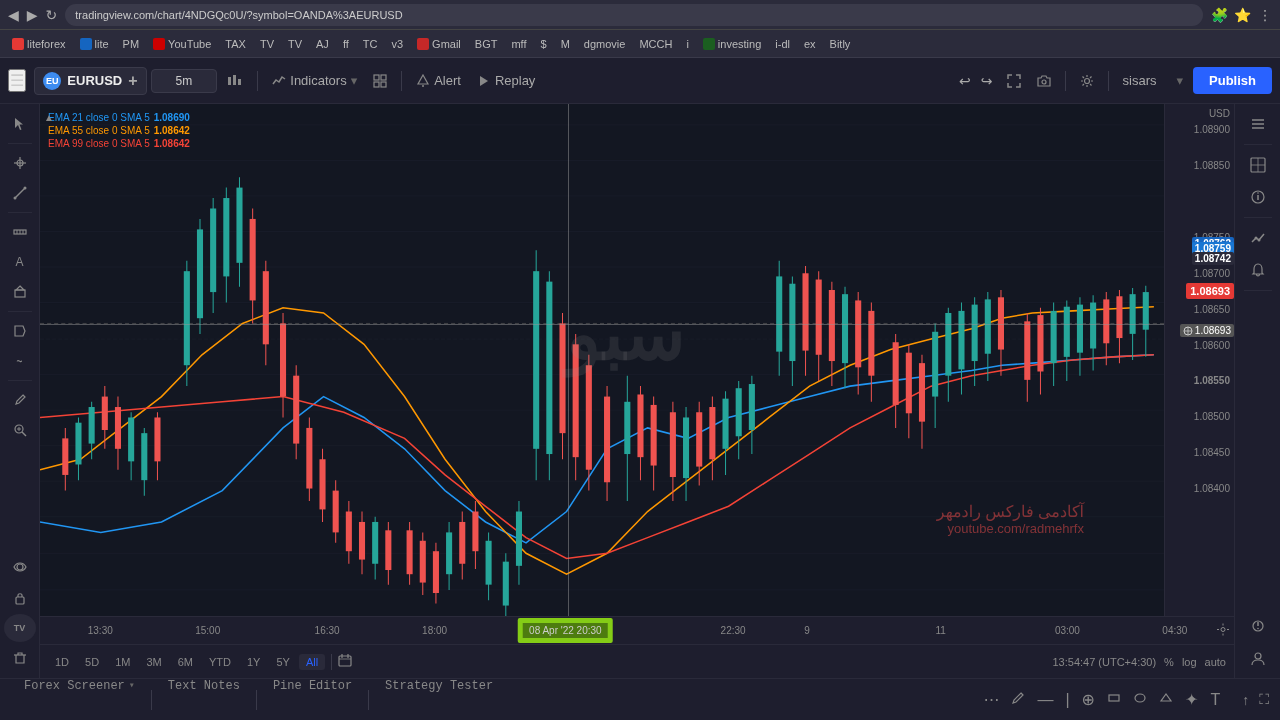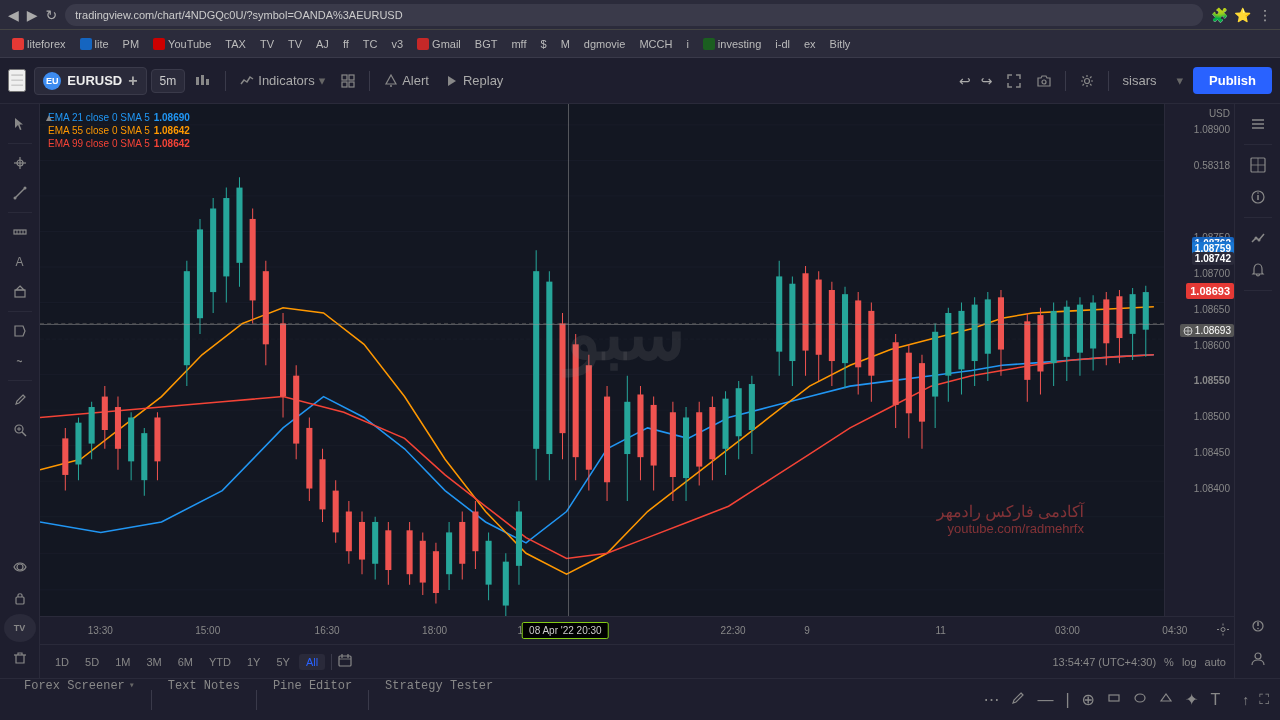--- a/index.html
+++ b/index.html
@@ -78,21 +78,21 @@
       cursor: pointer;
       color: #eee;
       font-weight: bold;
       font-size: 13px;
     }
     .symbol-logo { width: 18px; height: 18px; background: #3d8cf0; border-radius: 50%; display: flex; align-items: center; justify-content: center; font-size: 9px; color: white; font-weight: bold; }
     .tf-btn {
       background: #2a2a3a;
       border: 1px solid #3a3a4a;
       border-radius: 4px;
-      padding: 4px 8px;
+      padding: 4px 24px;
       cursor: pointer;
       color: #ccc;
       font-size: 12px;
     }
     .toolbar-sep { width: 1px; height: 20px; background: #3a3a4a; margin: 0 4px; }
     .toolbar-icon-btn { background: none; border: none; color: #aaa; cursor: pointer; padding: 4px 6px; border-radius: 4px; font-size: 13px; display: flex; align-items: center; gap: 4px; }
     .toolbar-spacer { flex: 1; }
     .publish-btn {
       background: #2962ff;
       color: white;
@@ -193,22 +193,22 @@
       height: 28px;
       background: #1e1e2e;
       border-top: 1px solid #2a2a3a;
       display: flex;
       align-items: center;
       padding: 0 8px;
       position: relative;
     }
     .time-label { font-size: 10px; color: #888; position: absolute; }
     .time-highlight {
-      background: #000000;
-      border: 1px solid #84cc16;
+      background: #4d7c0f;
+      border: 5px solid #84cc16;
       padding: 2px 6px;
       border-radius: 2px;
       font-size: 10px;
       color: #ccc;
     }
 
     
     .bottom-tf-bar {
       height: 34px;
       background: #1e1e2e;
@@ -801,21 +801,21 @@
             <div class="radmehr-line1">آکادمی فارکس رادمهر</div>
             <div class="radmehr-line2">youtube.com/radmehrfx</div>
           </div>
 
         </div>
 
         <div class="price-scale" style="position:relative; width:70px; height:100%;">
           <div style="position:absolute; top:4px; right:4px; font-size:10px; color:#888;">USD</div>
 
           <div class="price-label" style="top:4%;">1.08900</div>
-          <div class="price-label" style="top:11%;">0.58318</div>
+          <div class="price-label" style="top:11%;">1.08850</div>
           <div class="price-label" style="top:18%;margin-top:44px;">1.08800</div>
           <div class="price-label" style="top:25%;">1.08750</div>
           <div class="price-label" style="top:32%;">1.08700</div>
           <div class="price-label" style="top:39%;text-align:right;">1.08650</div>
           <div class="price-label" style="top:46%;">1.08600</div>
           <div class="price-label" style="top:53%;font-weight:bold;">1.08550</div>
           <div class="price-label" style="top:60%;">1.08500</div>
           <div class="price-label" style="top:67%;">1.08450</div>
           <div class="price-label" style="top:74%;">1.08400</div>
 

